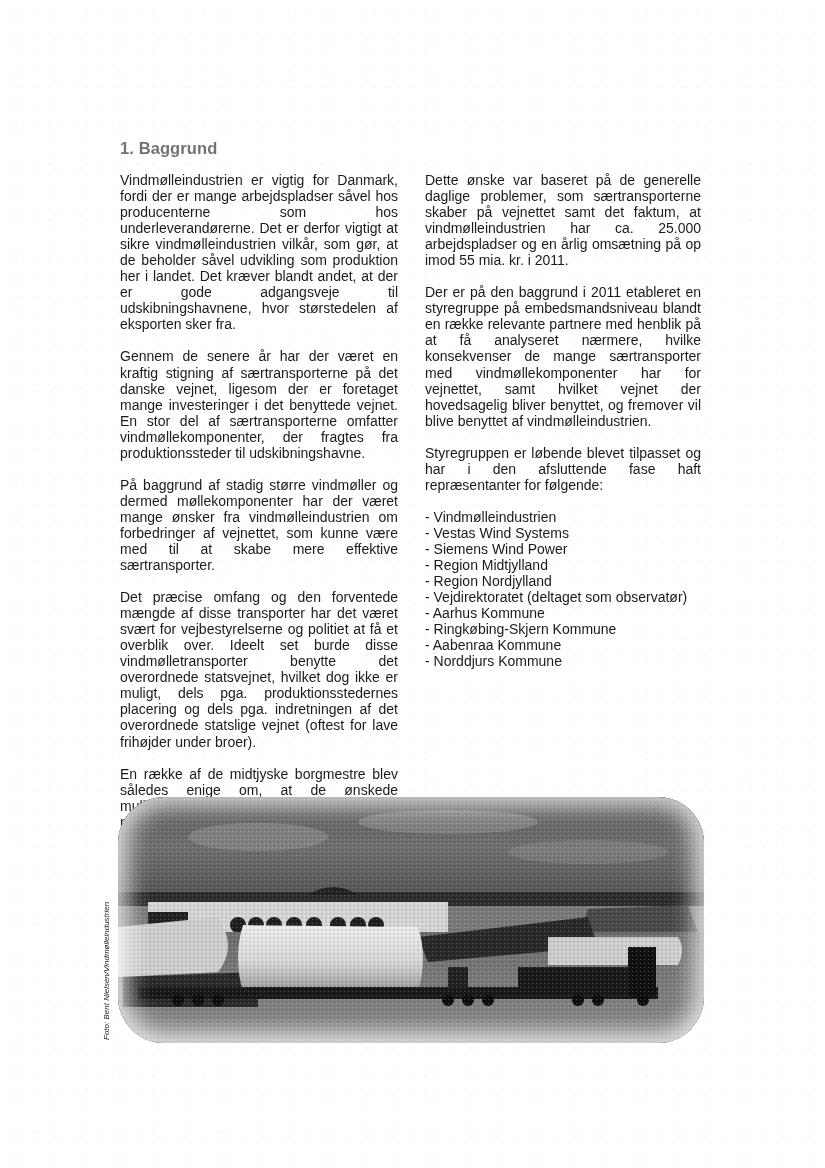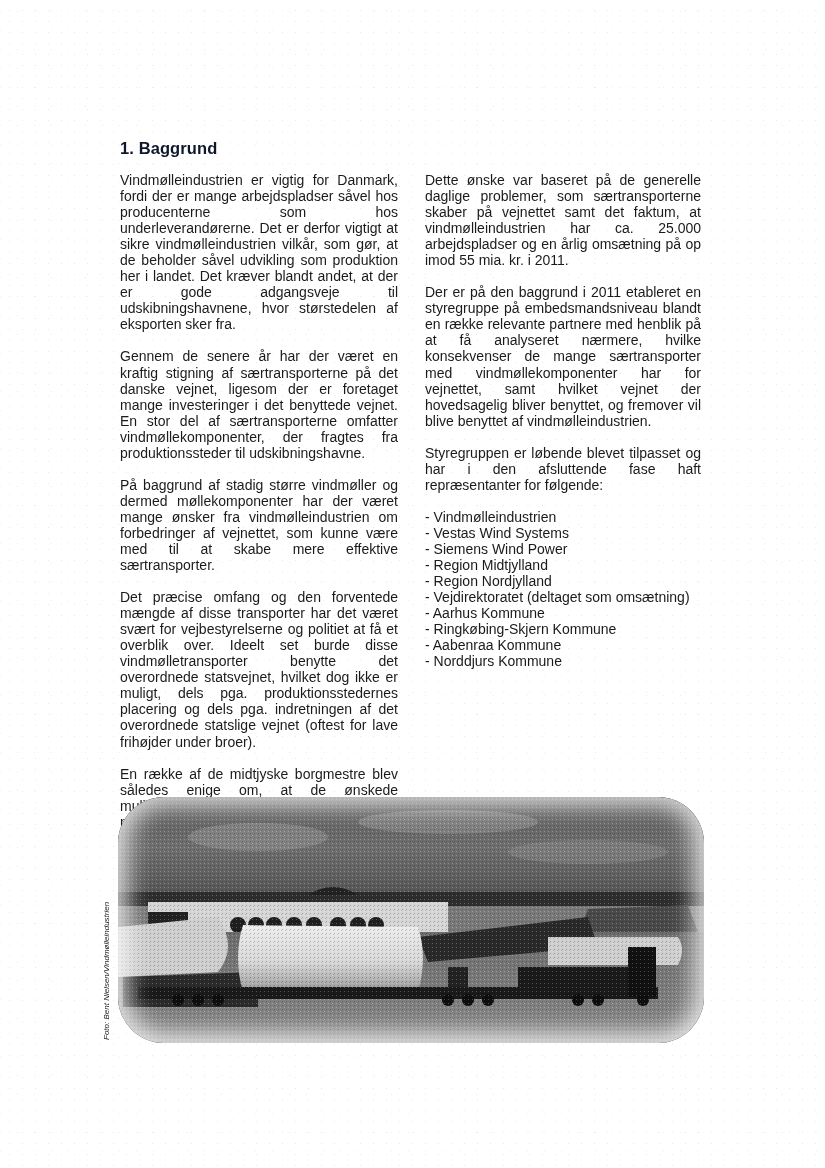--- a/index.html
+++ b/index.html
@@ -11,21 +11,21 @@
     position:absolute; inset:0; pointer-events:none;
     background-image:
       radial-gradient(#d8d8d8 0.6px, transparent 0.7px),
       radial-gradient(#e4e4e4 0.6px, transparent 0.7px);
     background-size: 13px 11px, 17px 19px;
     background-position: 3px 5px, 9px 2px;
     opacity:0.55;
   }
   h1 {
     position:absolute; left:120px; top:139px; margin:0;
-    font-size:16.5px; font-weight:bold; letter-spacing:0.1px; color:#0f172a;text-align:right;
+    font-size:16.5px; font-weight:bold; letter-spacing:0.1px; color:#737373;text-align:right;
   }
   .col {
     position:absolute; top:172px; width:278px;
     font-size:14px; line-height:16.05px; text-align:justify; hyphens:manual;
   }
   .col.left { left:120px; }
   .col.right { left:425px; width:276px; }
   .col p { margin:0 0 16px 0; }
   .col ul { list-style:none; margin:0; padding:0; }
   .col li { margin:0; line-height:16.05px; }
@@ -64,21 +64,21 @@
 <div class="col right">
   <p>Dette ønske var baseret på de generelle daglige problemer, som særtransporterne skaber på vejnettet samt det faktum, at vindmølleindustrien har ca. 25.000 arbejdspladser og en årlig omsætning på op imod 55 mia. kr. i 2011.</p>
   <p>Der er på den baggrund i 2011 etableret en styregruppe på embedsmandsniveau blandt en række relevante partnere med henblik på at få analyseret nærmere, hvilke konsekvenser de mange særtransporter med vindmøllekomponenter har for vejnettet, samt hvilket vejnet der hovedsagelig bliver benyttet, og fremover vil blive benyttet af vindmølleindustrien.</p>
   <p>Styregruppen er løbende blevet tilpasset og har i den afsluttende fase haft repræsentanter for følgende:</p>
   <ul>
     <li>- Vindmølleindustrien</li>
     <li>- Vestas Wind Systems</li>
     <li>- Siemens Wind Power</li>
     <li>- Region Midtjylland</li>
     <li>- Region Nordjylland</li>
-    <li>- Vejdirektoratet (deltaget som omsætning)</li>
+    <li>- Vejdirektoratet (deltaget som observatør)</li>
     <li>- Aarhus Kommune</li>
     <li>- Ringkøbing-Skjern Kommune</li>
     <li>- Aabenraa Kommune</li>
     <li>- Norddjurs Kommune</li>
   </ul>
 </div>
 
 <div class="photo-wrap">
   <svg width="586" height="246" viewBox="0 0 586 246">
     <defs>

